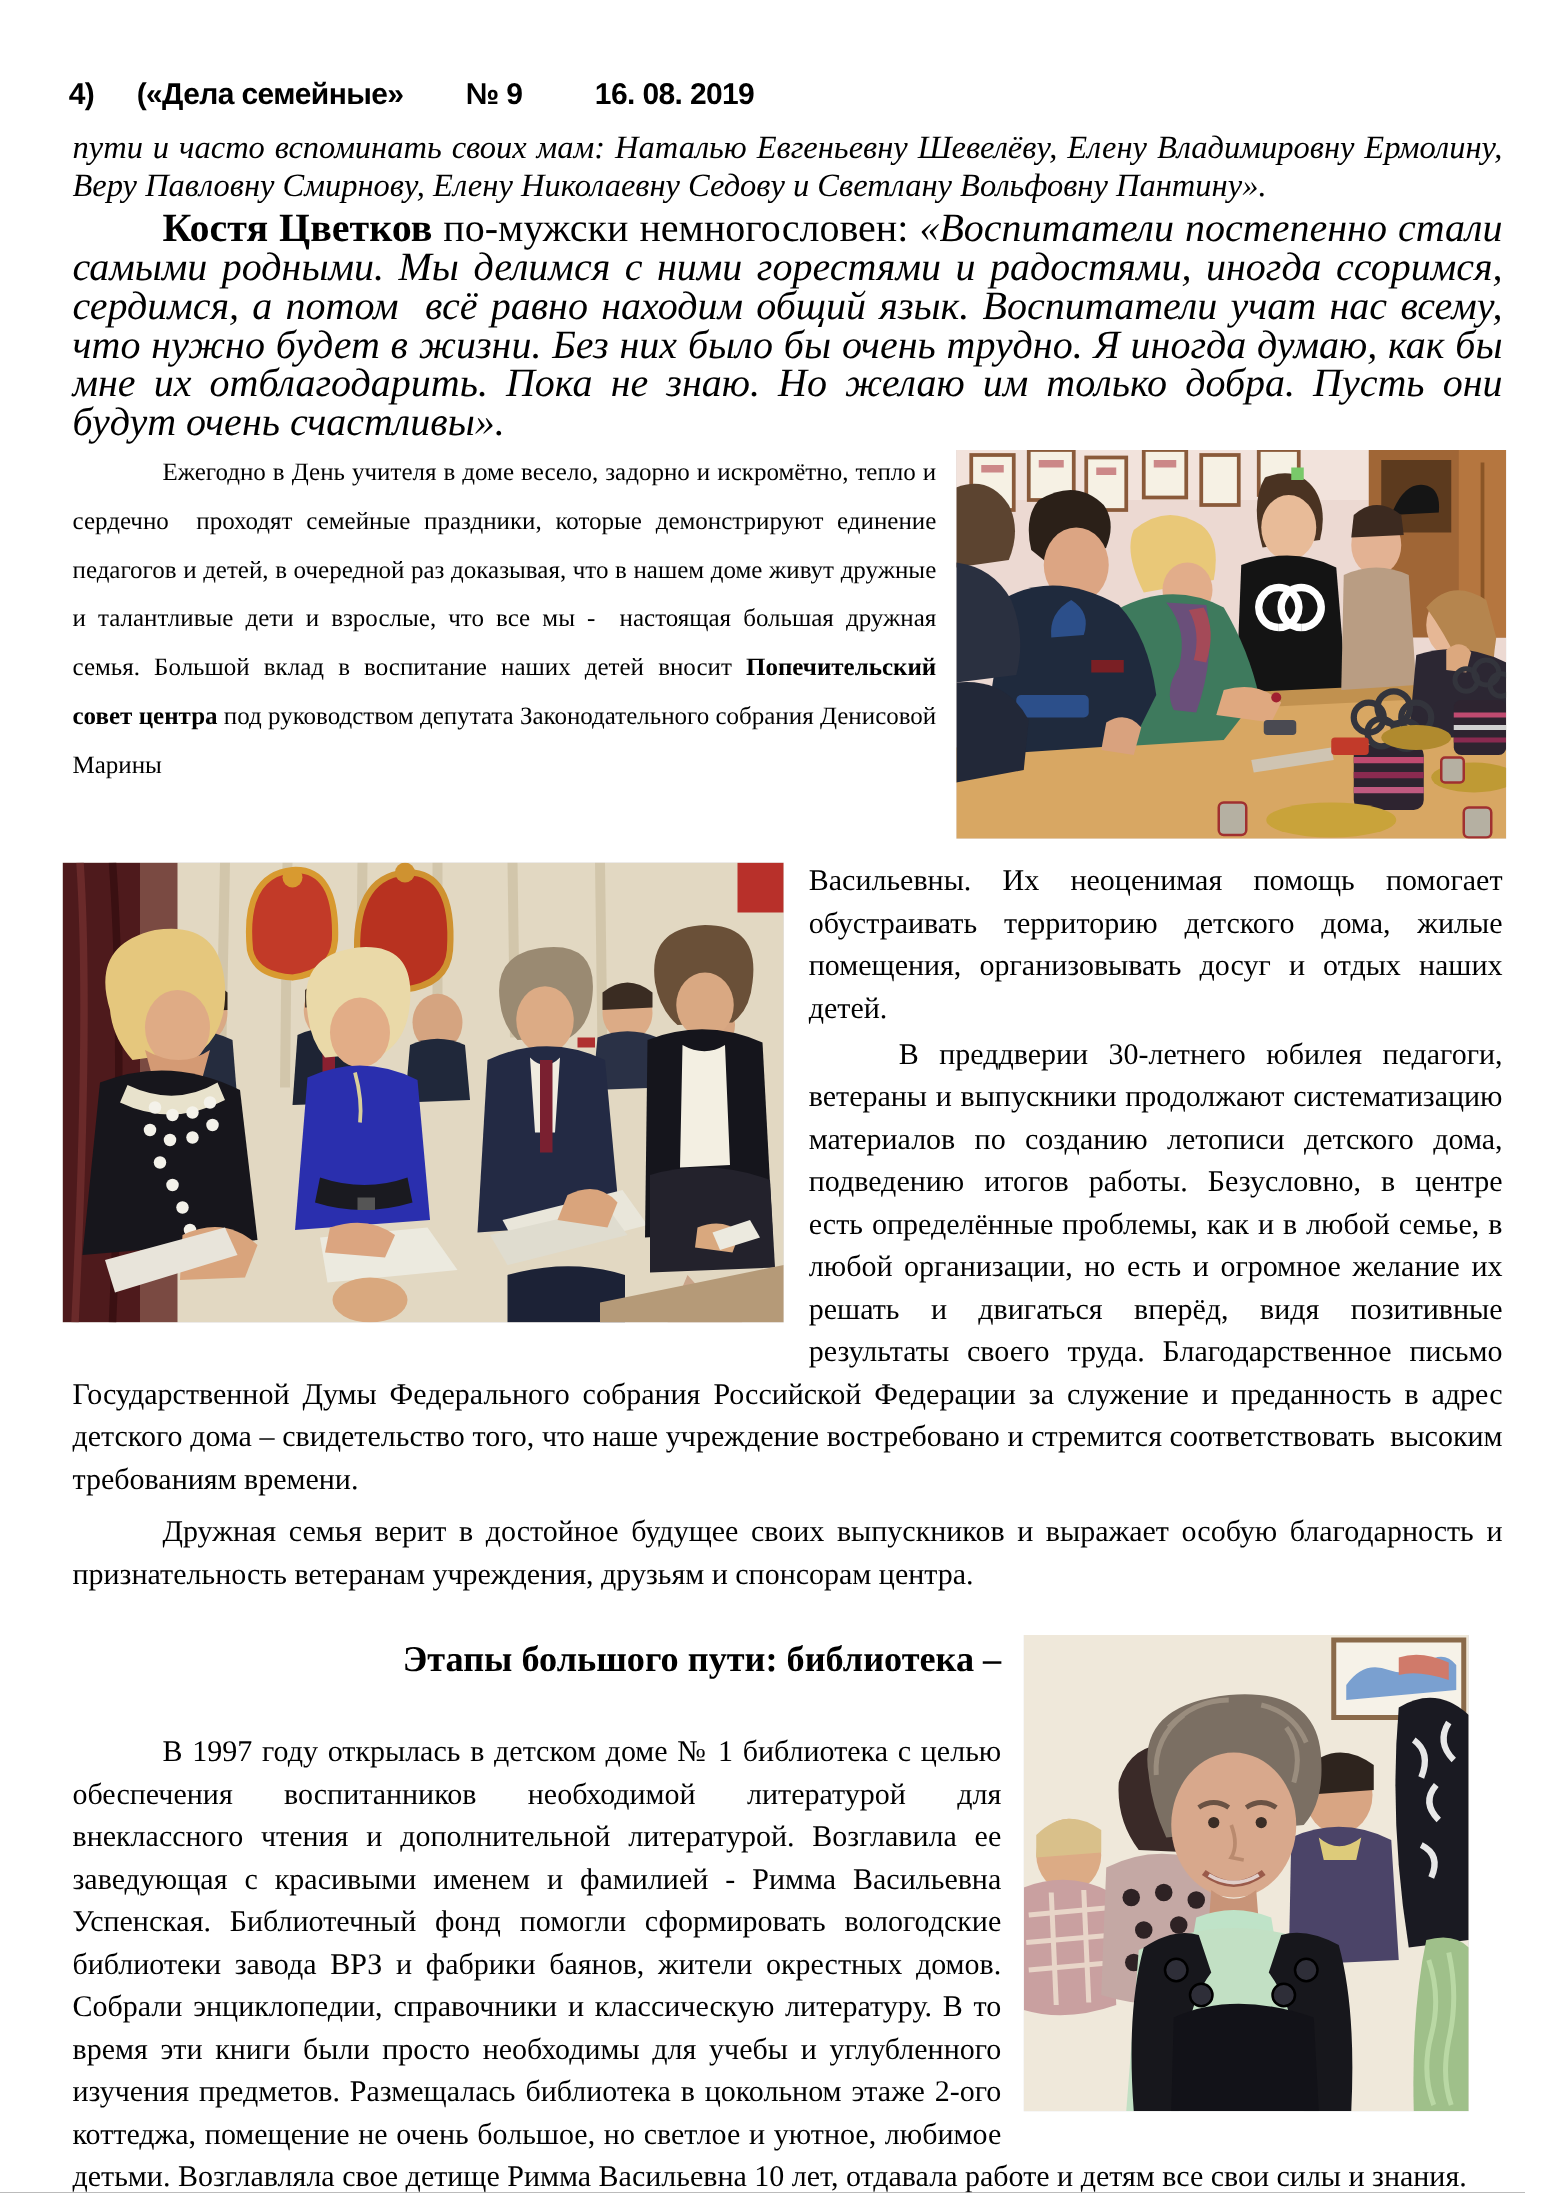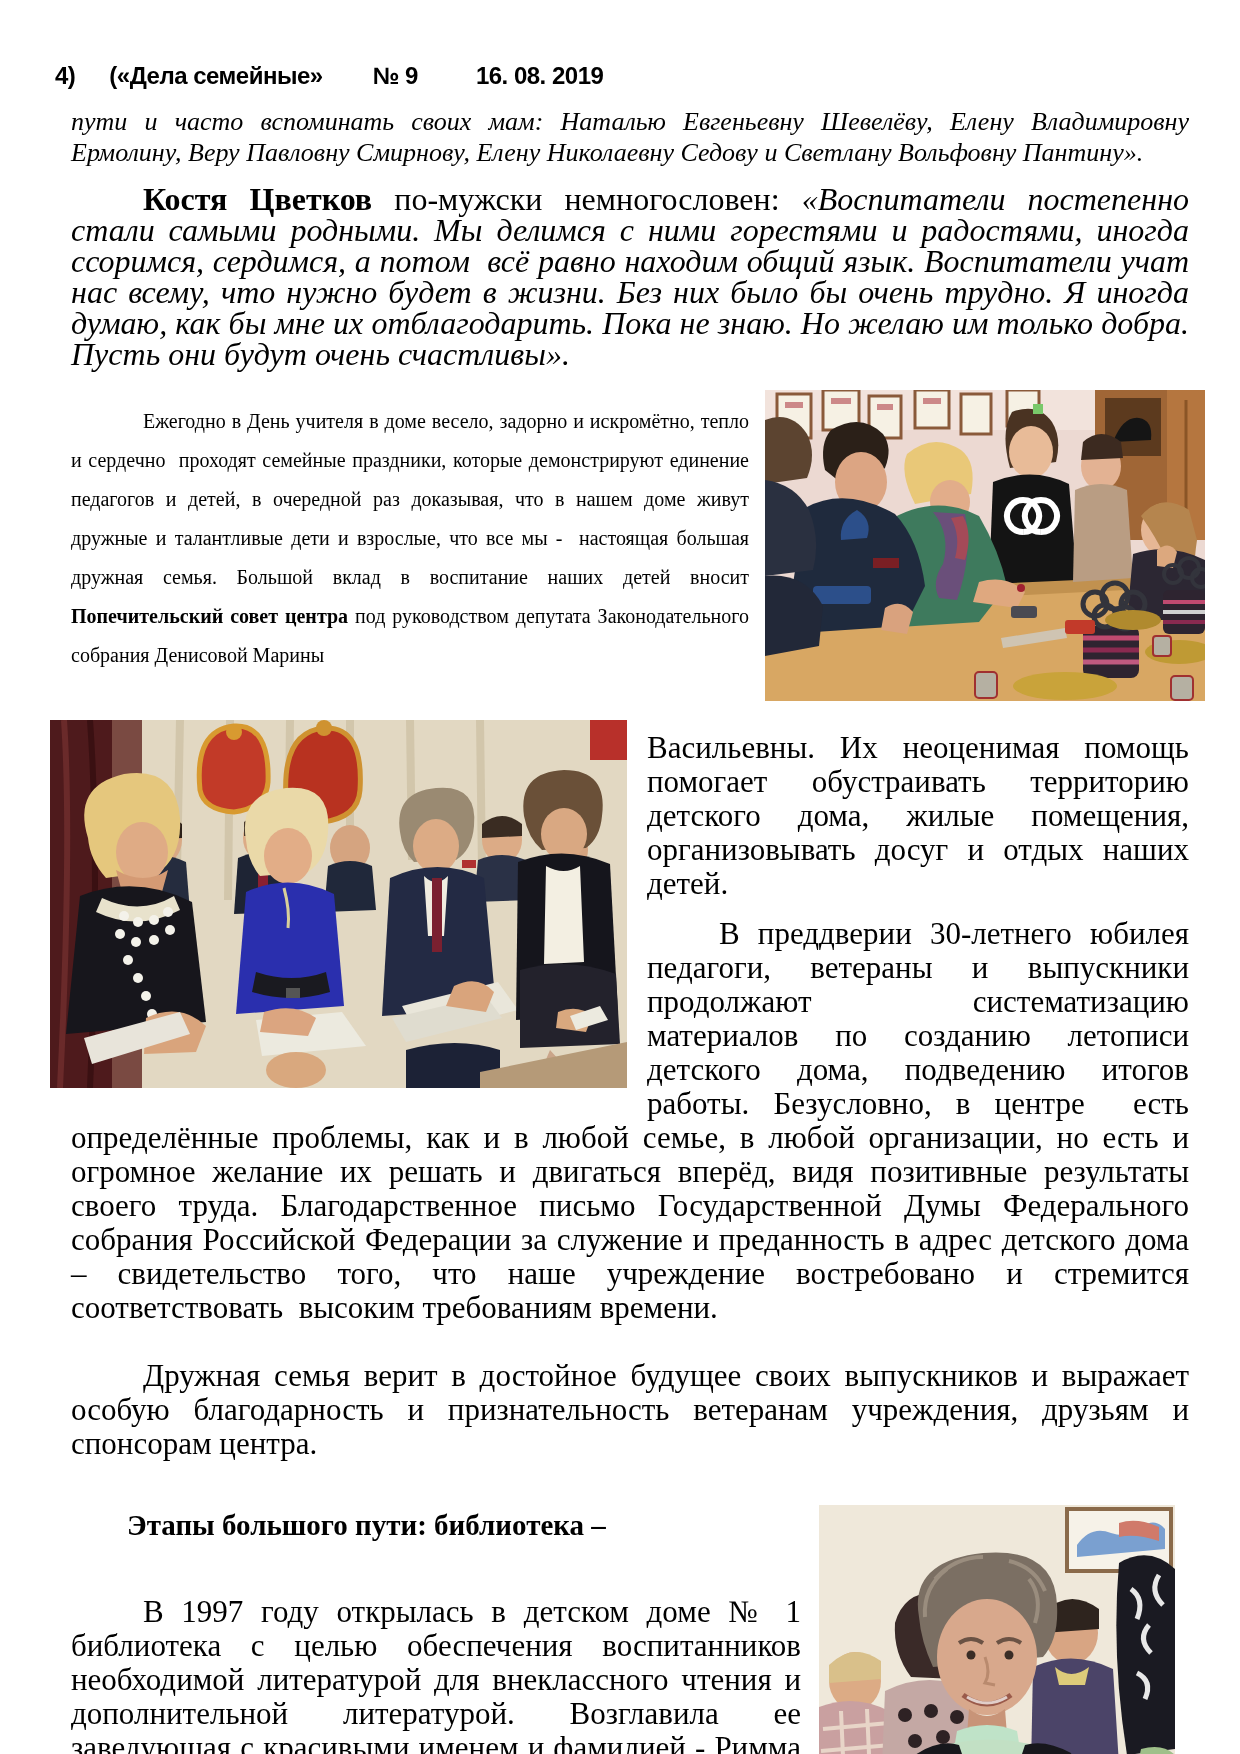--- a/index.html
+++ b/index.html
@@ -11,40 +11,40 @@
   
   .hdr{
     font-family:"Liberation Sans", sans-serif;font-weight:bold;
     font-size:24px;letter-spacing:-0.5px;display:flex;align-items:baseline;
     margin:0 0 12px 0;
   }
   .hdr .h-num{margin-right:34px;}
   .hdr .h-title{margin-right:50px;}
   .hdr .h-issue{margin-right:58px;}
   
-  p{margin:16px;text-align:justify;white-space:pre-wrap;}
+  p{margin:3px;text-align:justify;white-space:pre-wrap;}
   .lead{font-style:italic;font-size:26px;line-height:31px;}
   .kostya{font-size:32px;line-height:31px;text-indent:72px;}
   .kostya .b{font-weight:bold;}
   .kostya .q{font-style:italic;}
   .body-lg{font-size:20px;line-height:39px;text-indent:72px;}
-  .body-md{font-size:31px;line-height:34px;}
+  .body-md{font-size:24px;line-height:34px;}
   .indent{text-indent:72px;}
   .flow{display:flow-root;}
   
   .photo{background:#ddd;overflow:hidden;}
   .photo svg{display:block;}
   .ph1{float:right;width:440px;height:311px;margin:4px 0 14px 16px;}
   .ph2{float:left;width:577px;height:368px;margin:5px 20px 10px -5px;}
   .ph3{float:right;width:356px;height:381px;margin:2px 30px 14px 18px;}
   
   .sec-c{margin-top:26px;}
   .sec-head{
     font-size:29px;font-weight:bold;line-height:44px;
-    margin-left:72px;text-align:left;white-space:pre-wrap;
+    margin-left:72px;text-align:right;white-space:pre-wrap;
   }
   .after-head{height:32px;}
   .gap-sm{height:2px;}
 </style>
 </head>
 <body>
 
 <div class="page">
 
   <div class="hdr">

